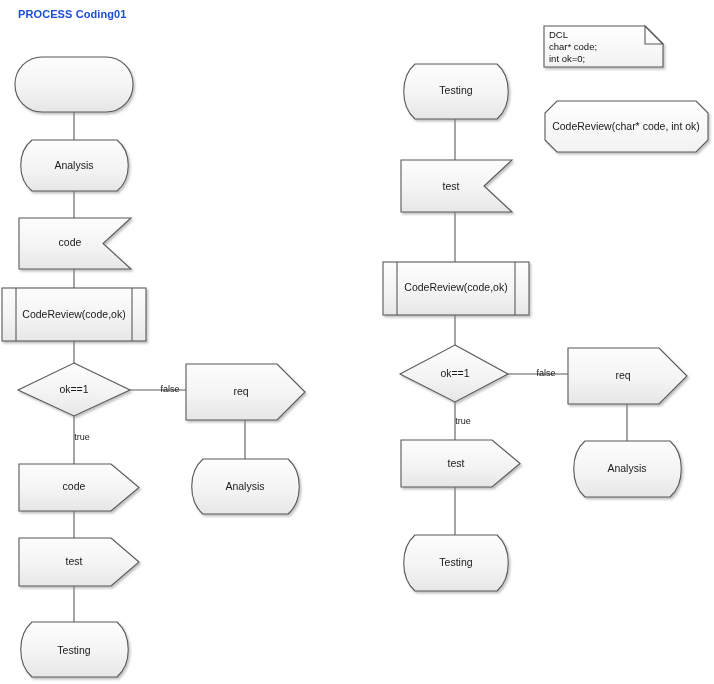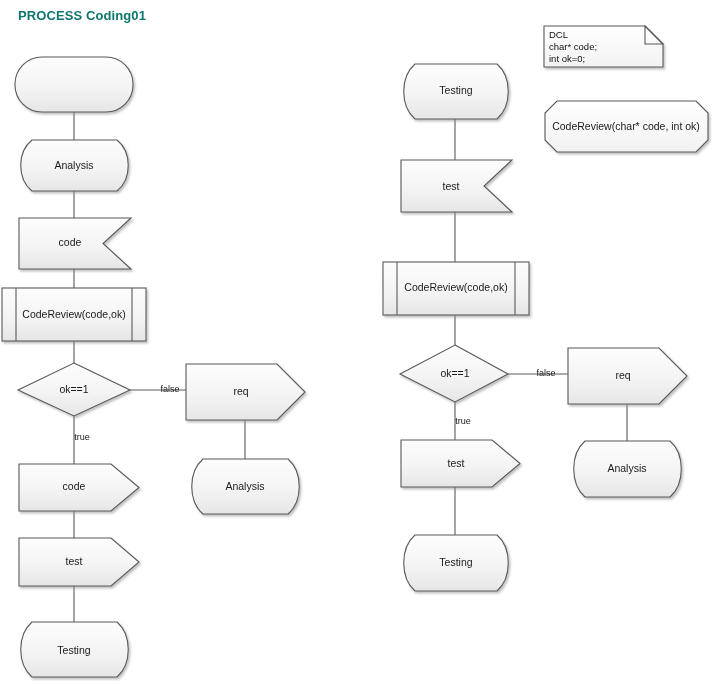--- a/index.html
+++ b/index.html
@@ -18,23 +18,23 @@
   #canvas {
     position: absolute;
     left: 0; top: 0;
     width: 714px;
     height: 684px;
   }
   .title {
     position: absolute;
     left: 18px;
     top: 8px;
-    font-size: 13px;
+    font-size: 11px;
     font-weight: bold;
-    color: #0f766e;
+    color: #1d4ed8;
     letter-spacing: 0.1px;
     white-space: nowrap;
     text-align: center;
   }
   svg.flow {
     position: absolute;
     left: 0; top: 0;
     width: 714px;
     height: 684px;
     overflow: visible;

